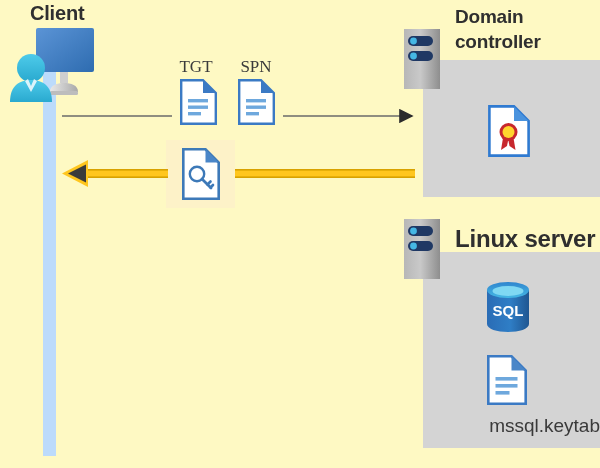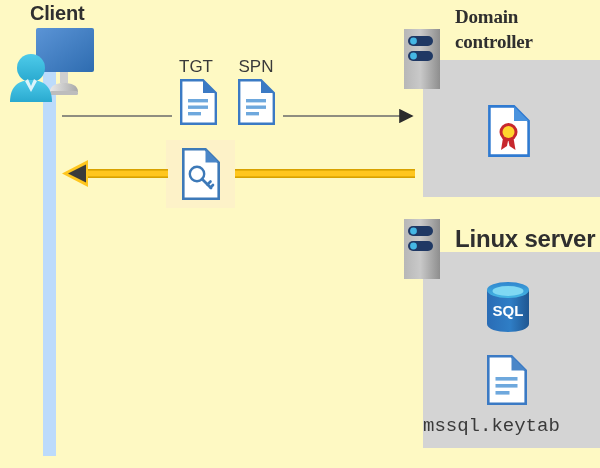--- a/index.html
+++ b/index.html
@@ -27,21 +27,20 @@
   }
   #client-title {
     left: 30px; top: 2px;
     font-size: 20px;
   }
   #dc-title {
     left: 455px; top: 4px;
     font-size: 19px;
     line-height: 25px;
     width: 140px;
-    font-family: Liberation Serif, serif;
   }
   #linux-title {
     left: 455px; top: 226px;
     font-size: 24px;
     line-height: 25px;
     width: 145px;
   }
 
   
   .panel {
@@ -58,31 +57,31 @@
     width: 13px; height: 384px;
     background: #bcdbfb;
   }
 
   
   .doc-label {
     position: absolute;
     font-size: 17px;
     color: #3a3a3a;
     text-align: center;
+    font-family: Liberation Serif, serif;
   }
   #tgt-label { left: 172px; top: 57px; width: 48px; }
   #spn-label { left: 230px; top: 57px; width: 52px; text-align: center; }
   #keytab-label {
     position: absolute;
     left: 423px; top: 415px;
     width: 177px;
-    text-align: left;
+    text-align: right;
     font-size: 19px;
     color: #3a3a3a;
-    font-family: Liberation Mono, monospace;
   }
 
   
   #highlight-box {
     position: absolute;
     left: 166px; top: 140px;
     width: 69px; height: 68px;
     background: #fdf2c8;
   }
 

